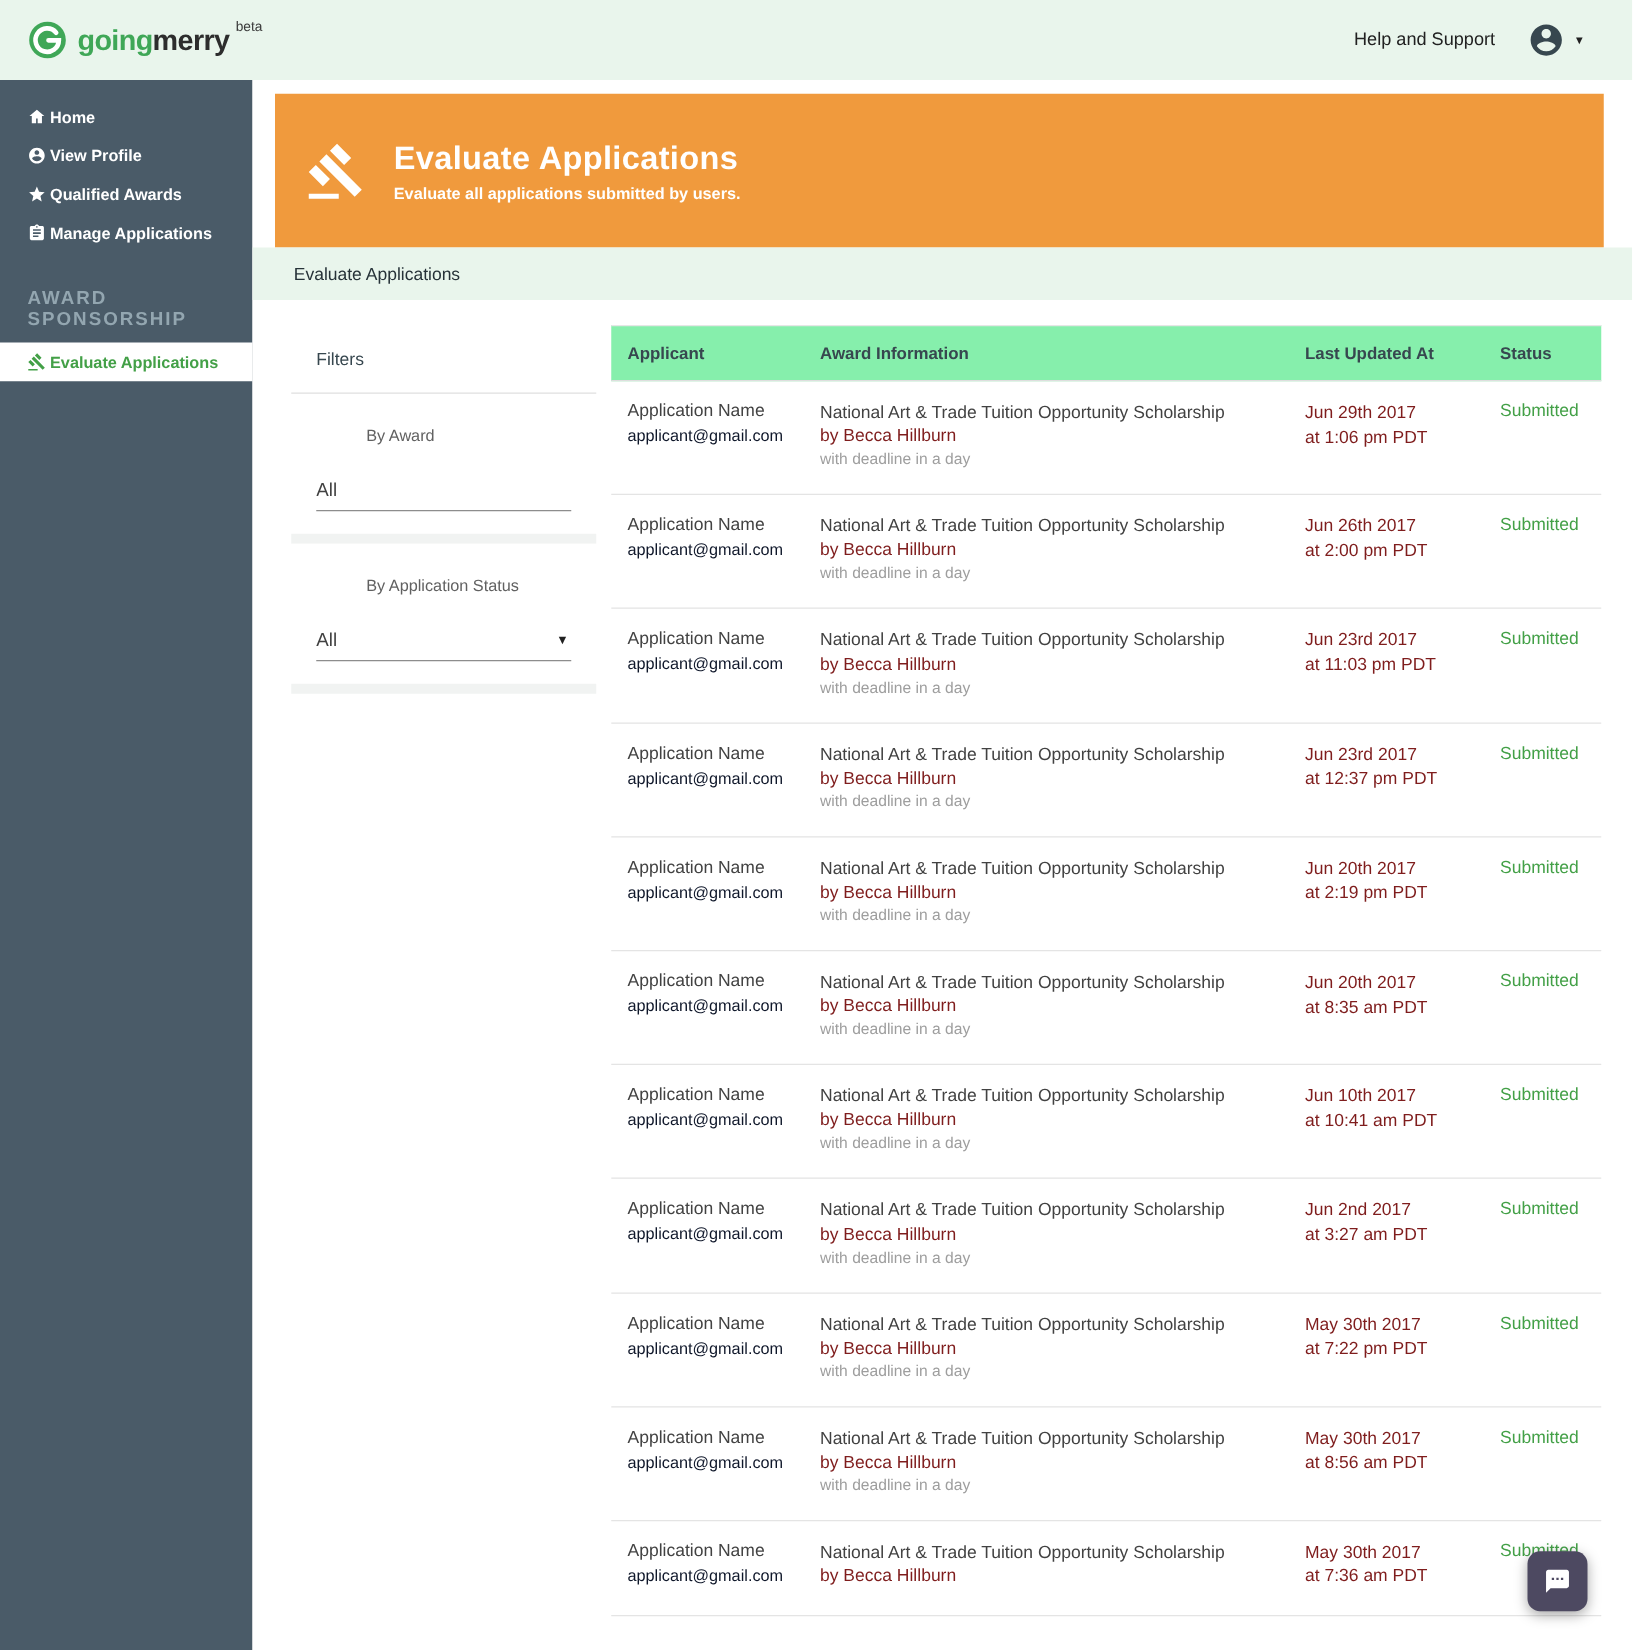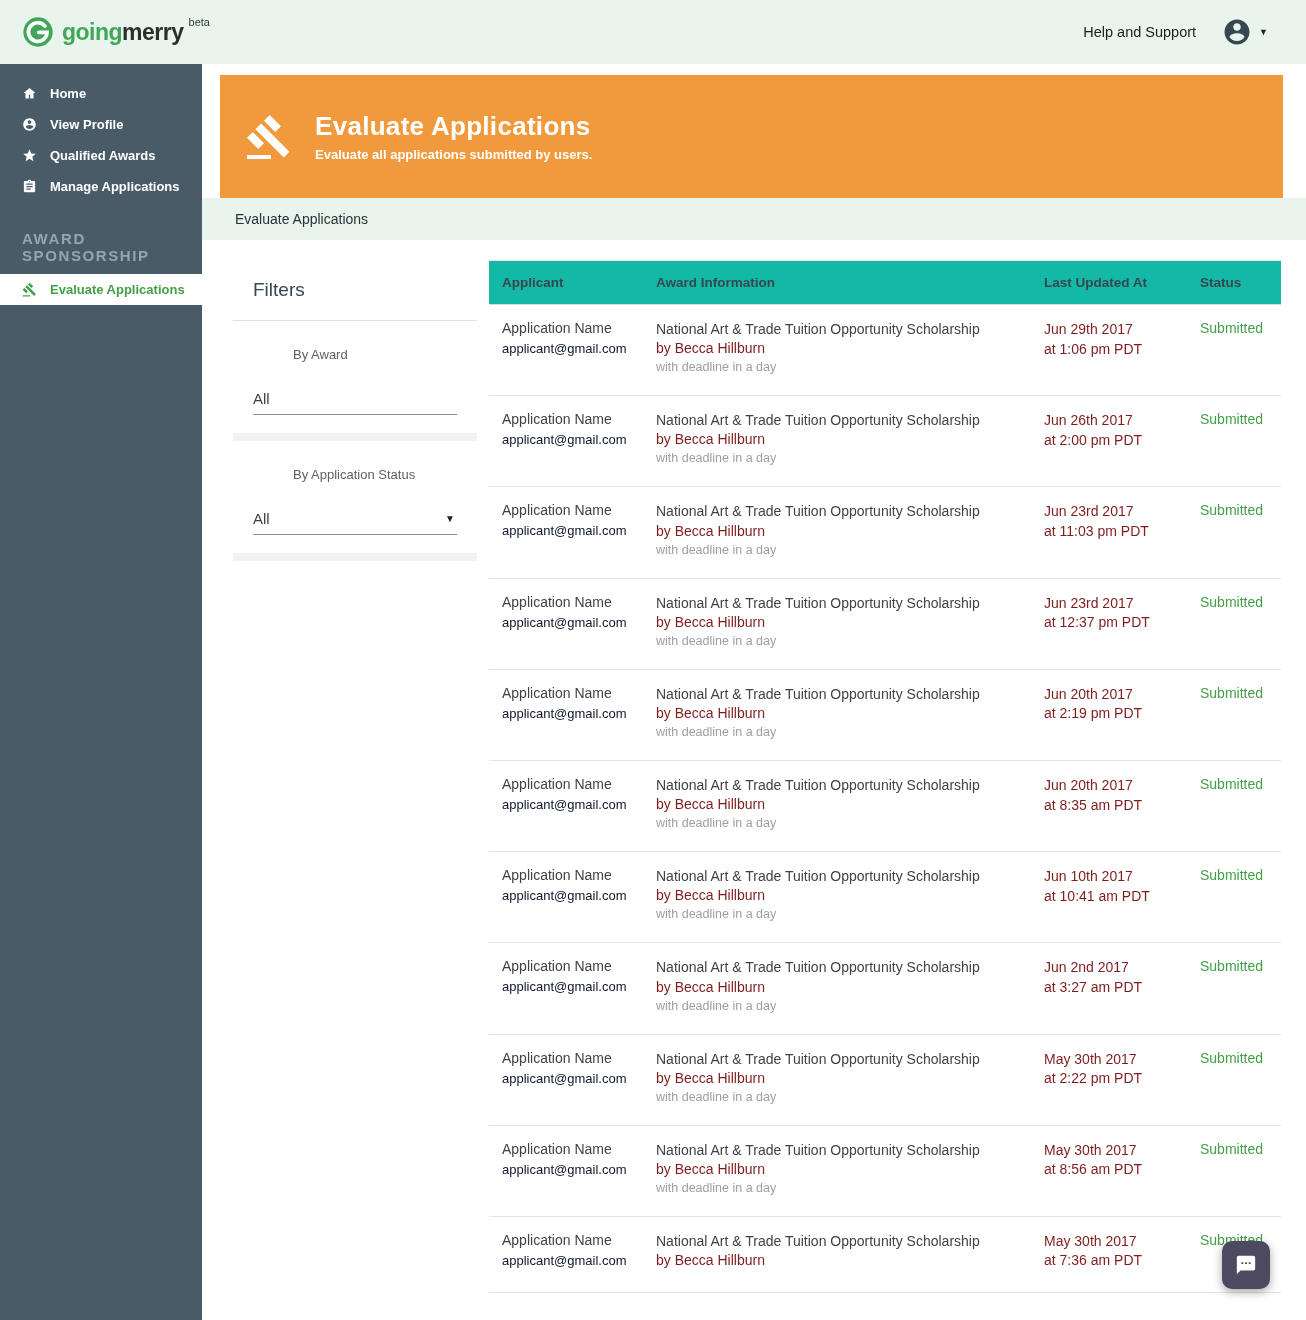--- a/index.html
+++ b/index.html
@@ -16,21 +16,21 @@
   .logo-merry { color:#2d2d2d; }
   .logo-beta { font-size:11px; color:#3a3a3a; margin-left:5px; position:relative; top:2px; font-weight:400; }
   .topbar-right { display:flex; align-items:center; gap:26px; }
   .help-link { font-size:14.5px; color:#212121; cursor:pointer; }
   .avatar-wrap { display:flex; align-items:center; gap:7px; cursor:pointer; }
   .avatar-wrap svg { width:30px; height:30px; fill:#37474f; }
   .caret { font-size:9px; color:#212121; }
 
   
   .sidebar { position:absolute; top:64px; left:0; width:202px; bottom:0; background:#4a5b68; padding-top:14px; }
-  .nav-item { display:flex; align-items:center; gap:13px; padding:8px 10px 8px 22px;
+  .nav-item { display:flex; align-items:center; gap:3px; padding:8px 10px 8px 22px;
               color:#fff; font-size:13px; font-weight:bold; cursor:pointer; }
   .nav-item svg { width:15px; height:15px; fill:#fff; flex:0 0 auto; }
   .nav-section { padding:28px 10px 10px 22px; color:#93a6b0; font-size:15px; font-weight:bold; letter-spacing:1.6px; }
   .nav-item.active { background:#fff; color:#43a047; }
   .nav-item.active svg { fill:#43a047; }
 
   
   .main { position:absolute; top:64px; left:202px; right:0; bottom:0; background:#fff; overflow:hidden; }
   .banner { margin:11px 23px 0 18px; height:123px; background:#f09a3d; display:flex; align-items:center;
             padding-left:25px; }
@@ -39,41 +39,41 @@
   .banner-title { color:#fff; font-size:26px; font-weight:600; letter-spacing:0.3px; margin-bottom:5px; }
   .banner-sub { color:#fff; font-size:13px; font-weight:600; }
   .breadcrumb-bar { height:42px; background:#e9f5ec; display:flex; align-items:center; padding-left:33px;
                     font-size:14px; color:#263238; }
 
   .content { display:flex; align-items:flex-start; gap:12px; padding:20px 25px 0 31px; }
 
   
   .filters { width:244px; flex:0 0 auto; }
   .filter-block { background:#fff; }
-  .filter-title { padding:19px 20px; font-size:19px; color:#37474f; border-bottom:1px solid #e0e0e0; }
+  .filter-title { padding:19px 20px; font-size:14px; color:#37474f; border-bottom:1px solid #e0e0e0; }
   .filter-section { padding:26px 20px 18px 20px; }
   .filter-label { font-size:13px; color:#616161; margin-bottom:24px;margin-left:40px; }
   .filter-input { width:100%; border:none; border-bottom:1px solid #8d8d8d; background:transparent;
                   font-size:15px; color:#424242; padding:4px 0 7px 0; font-family:inherit; outline:none; }
   .filter-gap { height:8px; background:#f1f3f2; }
   .filter-select { display:flex; align-items:center; justify-content:space-between;
                    border-bottom:1px solid #8d8d8d; padding:4px 2px 7px 0; cursor:pointer; }
   .filter-select .value { font-size:15px; color:#424242; }
   .filter-select .sel-caret { font-size:10px; color:#212121; }
 
   
   .table-area { flex:1 1 auto; min-width:0; }
   .table-toolbar { display:flex; align-items:center; justify-content:space-between; padding:4px 13px 17px 13px; }
   .sort-control { display:flex; align-items:center; gap:13px; cursor:pointer; }
   .sort-control svg { width:20px; height:20px; fill:#43a047; }
   .sort-label { font-size:14px; color:#43a047; }
   .filter-list-icon svg { width:20px; height:20px; fill:#546e7a; cursor:pointer; }
 
   .grid-row { display:grid; grid-template-columns:154px 388px 156px 1fr; padding:0 13px; }
-  .table-header { background:#14b8a6; border-top:1px solid #e6e6e6; border-bottom:1px solid #dedede; }
+  .table-header { background:#86efac; border-top:1px solid #e6e6e6; border-bottom:1px solid #dedede; }
   .table-header span { font-size:13.5px; font-weight:bold; color:#37474f; padding:14px 0; }
   .table-row { border-bottom:1px solid #e4e4e4; padding-top:15px; padding-bottom:21px; cursor:pointer; }
   .cell-applicant .app-name { font-size:14px; color:#424242; }
   .cell-applicant .app-email { font-size:13px; color:#0f172a; margin-top:5px; }
   .cell-award { padding-right:32px; }
   .cell-award .award-title { font-size:14px; color:#424242; line-height:1.3; }
   .cell-award .award-by { font-size:14px; color:#7f1d1d; margin-top:2px; }
   .cell-award .award-deadline { font-size:12.5px; color:#9e9e9e; margin-top:4px; }
   .cell-date { font-size:14px; color:#7f1d1d; line-height:1.4; }
   .cell-status { font-size:14px; color:#43a047; }
@@ -339,21 +339,21 @@
       <div class="app-name">Application Name</div>
       <div class="app-email">applicant@gmail.com</div>
     </div>
     <div class="cell-award">
       <div class="award-title">National Art &amp; Trade Tuition Opportunity Scholarship</div>
       <div class="award-by">by Becca Hillburn</div>
       <div class="award-deadline">with deadline in a day</div>
     </div>
     <div class="cell-date">
       <div>May 30th 2017</div>
-      <div>at 2:22 pm PDT</div>
+      <div>at 7:22 pm PDT</div>
     </div>
     <div class="cell-status">Submitted</div>
   </div>
 
   <div class="grid-row table-row">
     <div class="cell-applicant">
       <div class="app-name">Application Name</div>
       <div class="app-email">applicant@gmail.com</div>
     </div>
     <div class="cell-award">

